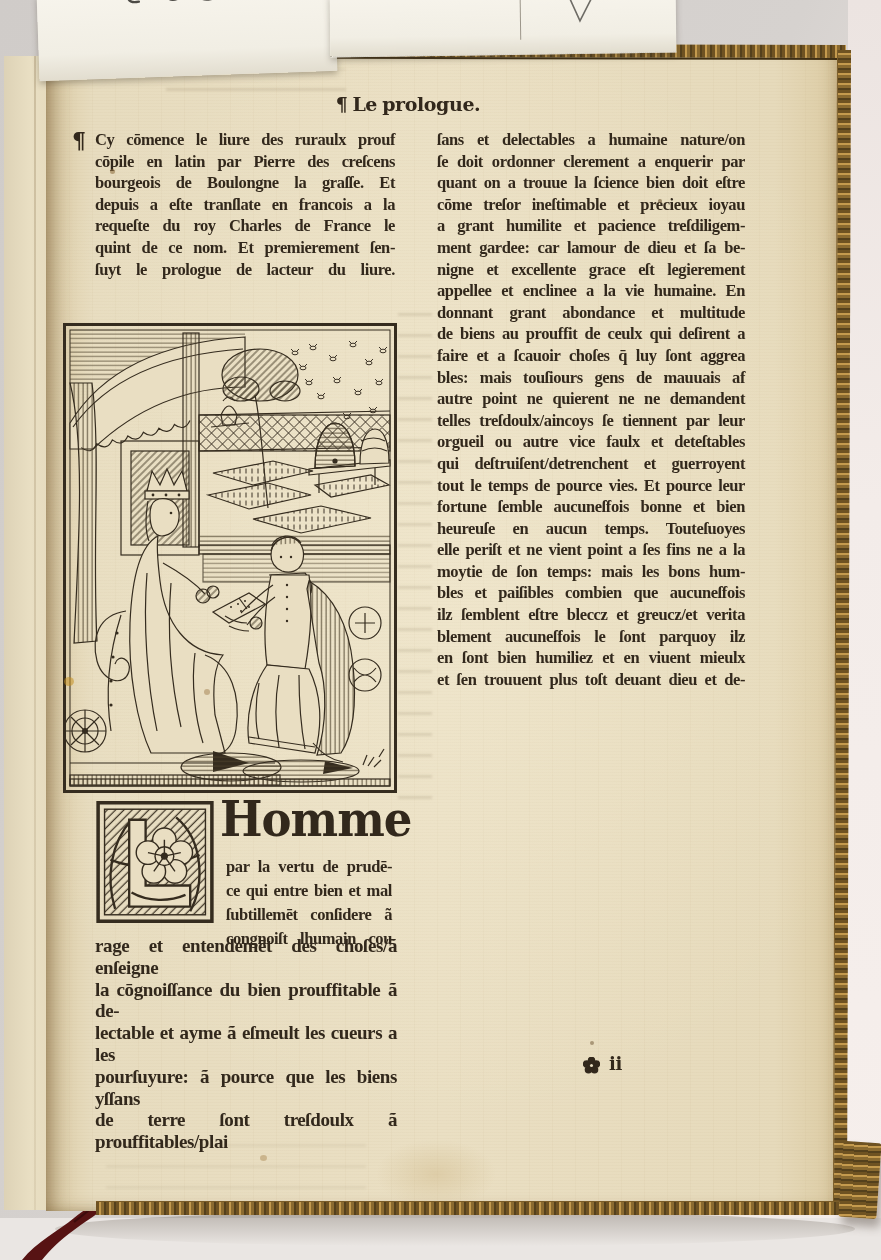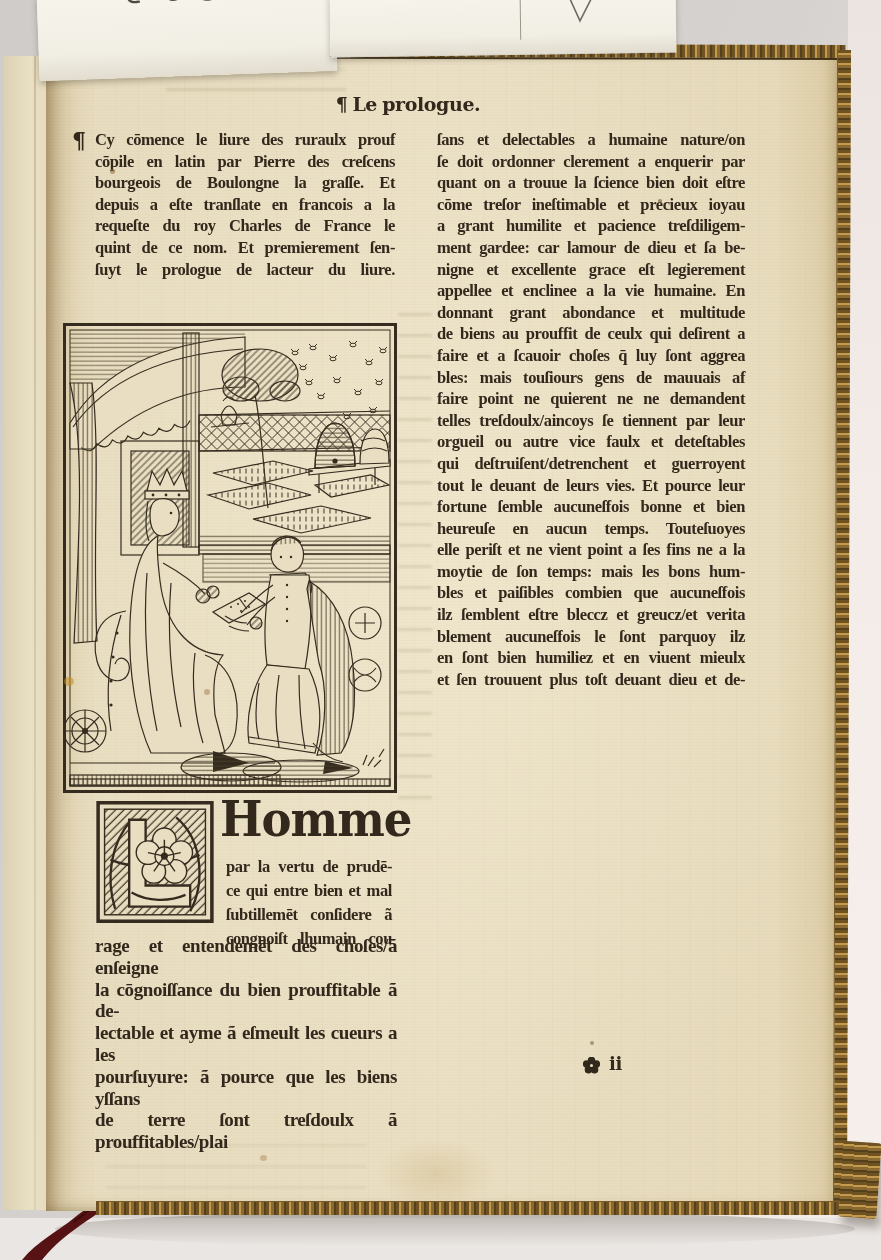--- a/index.html
+++ b/index.html
@@ -109,25 +109,25 @@
       <div class="tl">quant on a trouue la ſcience bien doit eſtre</div>
       <div class="tl">cōme treſor ineſtimable et precieux ioyau</div>
       <div class="tl">a grant humilite et pacience treſdiligem-</div>
       <div class="tl">ment gardee: car lamour de dieu et ſa be-</div>
       <div class="tl">nigne et excellente grace eſt legierement</div>
       <div class="tl">appellee et enclinee a la vie humaine. En</div>
       <div class="tl">donnant grant abondance et multitude</div>
       <div class="tl">de biens au prouffit de ceulx qui deſirent a</div>
       <div class="tl">faire et a ſcauoir choſes q̄ luy ſont aggrea</div>
       <div class="tl">bles: mais touſiours gens de mauuais af</div>
-      <div class="tl">faire point ne quierent ne ne demandent</div>
+      <div class="tl">autre point ne quierent ne ne demandent</div>
       <div class="tl">telles treſdoulx/aincoys ſe tiennent par leur</div>
       <div class="tl">orgueil ou autre vice faulx et deteſtables</div>
       <div class="tl">qui deſtruiſent/detrenchent et guerroyent</div>
-      <div class="tl">tout le deuant de leurs vies. Et pource leur</div>
+      <div class="tl">tout le temps de pource vies. Et pource leur</div>
       <div class="tl">fortune ſemble aucuneſfois bonne et bien</div>
       <div class="tl">heureuſe en aucun temps. Touteſuoyes</div>
       <div class="tl">elle periſt et ne vient point a ſes fins ne a la</div>
       <div class="tl">moytie de ſon temps: mais les bons hum-</div>
       <div class="tl">bles et paiſibles combien que aucuneſfois</div>
       <div class="tl">ilz ſemblent eſtre bleccz et greucz/et verita</div>
       <div class="tl">blement aucuneſfois le ſont parquoy ilz</div>
       <div class="tl">en ſont bien humiliez et en viuent mieulx</div>
       <div class="tl">et ſen trouuent plus toſt deuant dieu et de-</div>
     </div>

